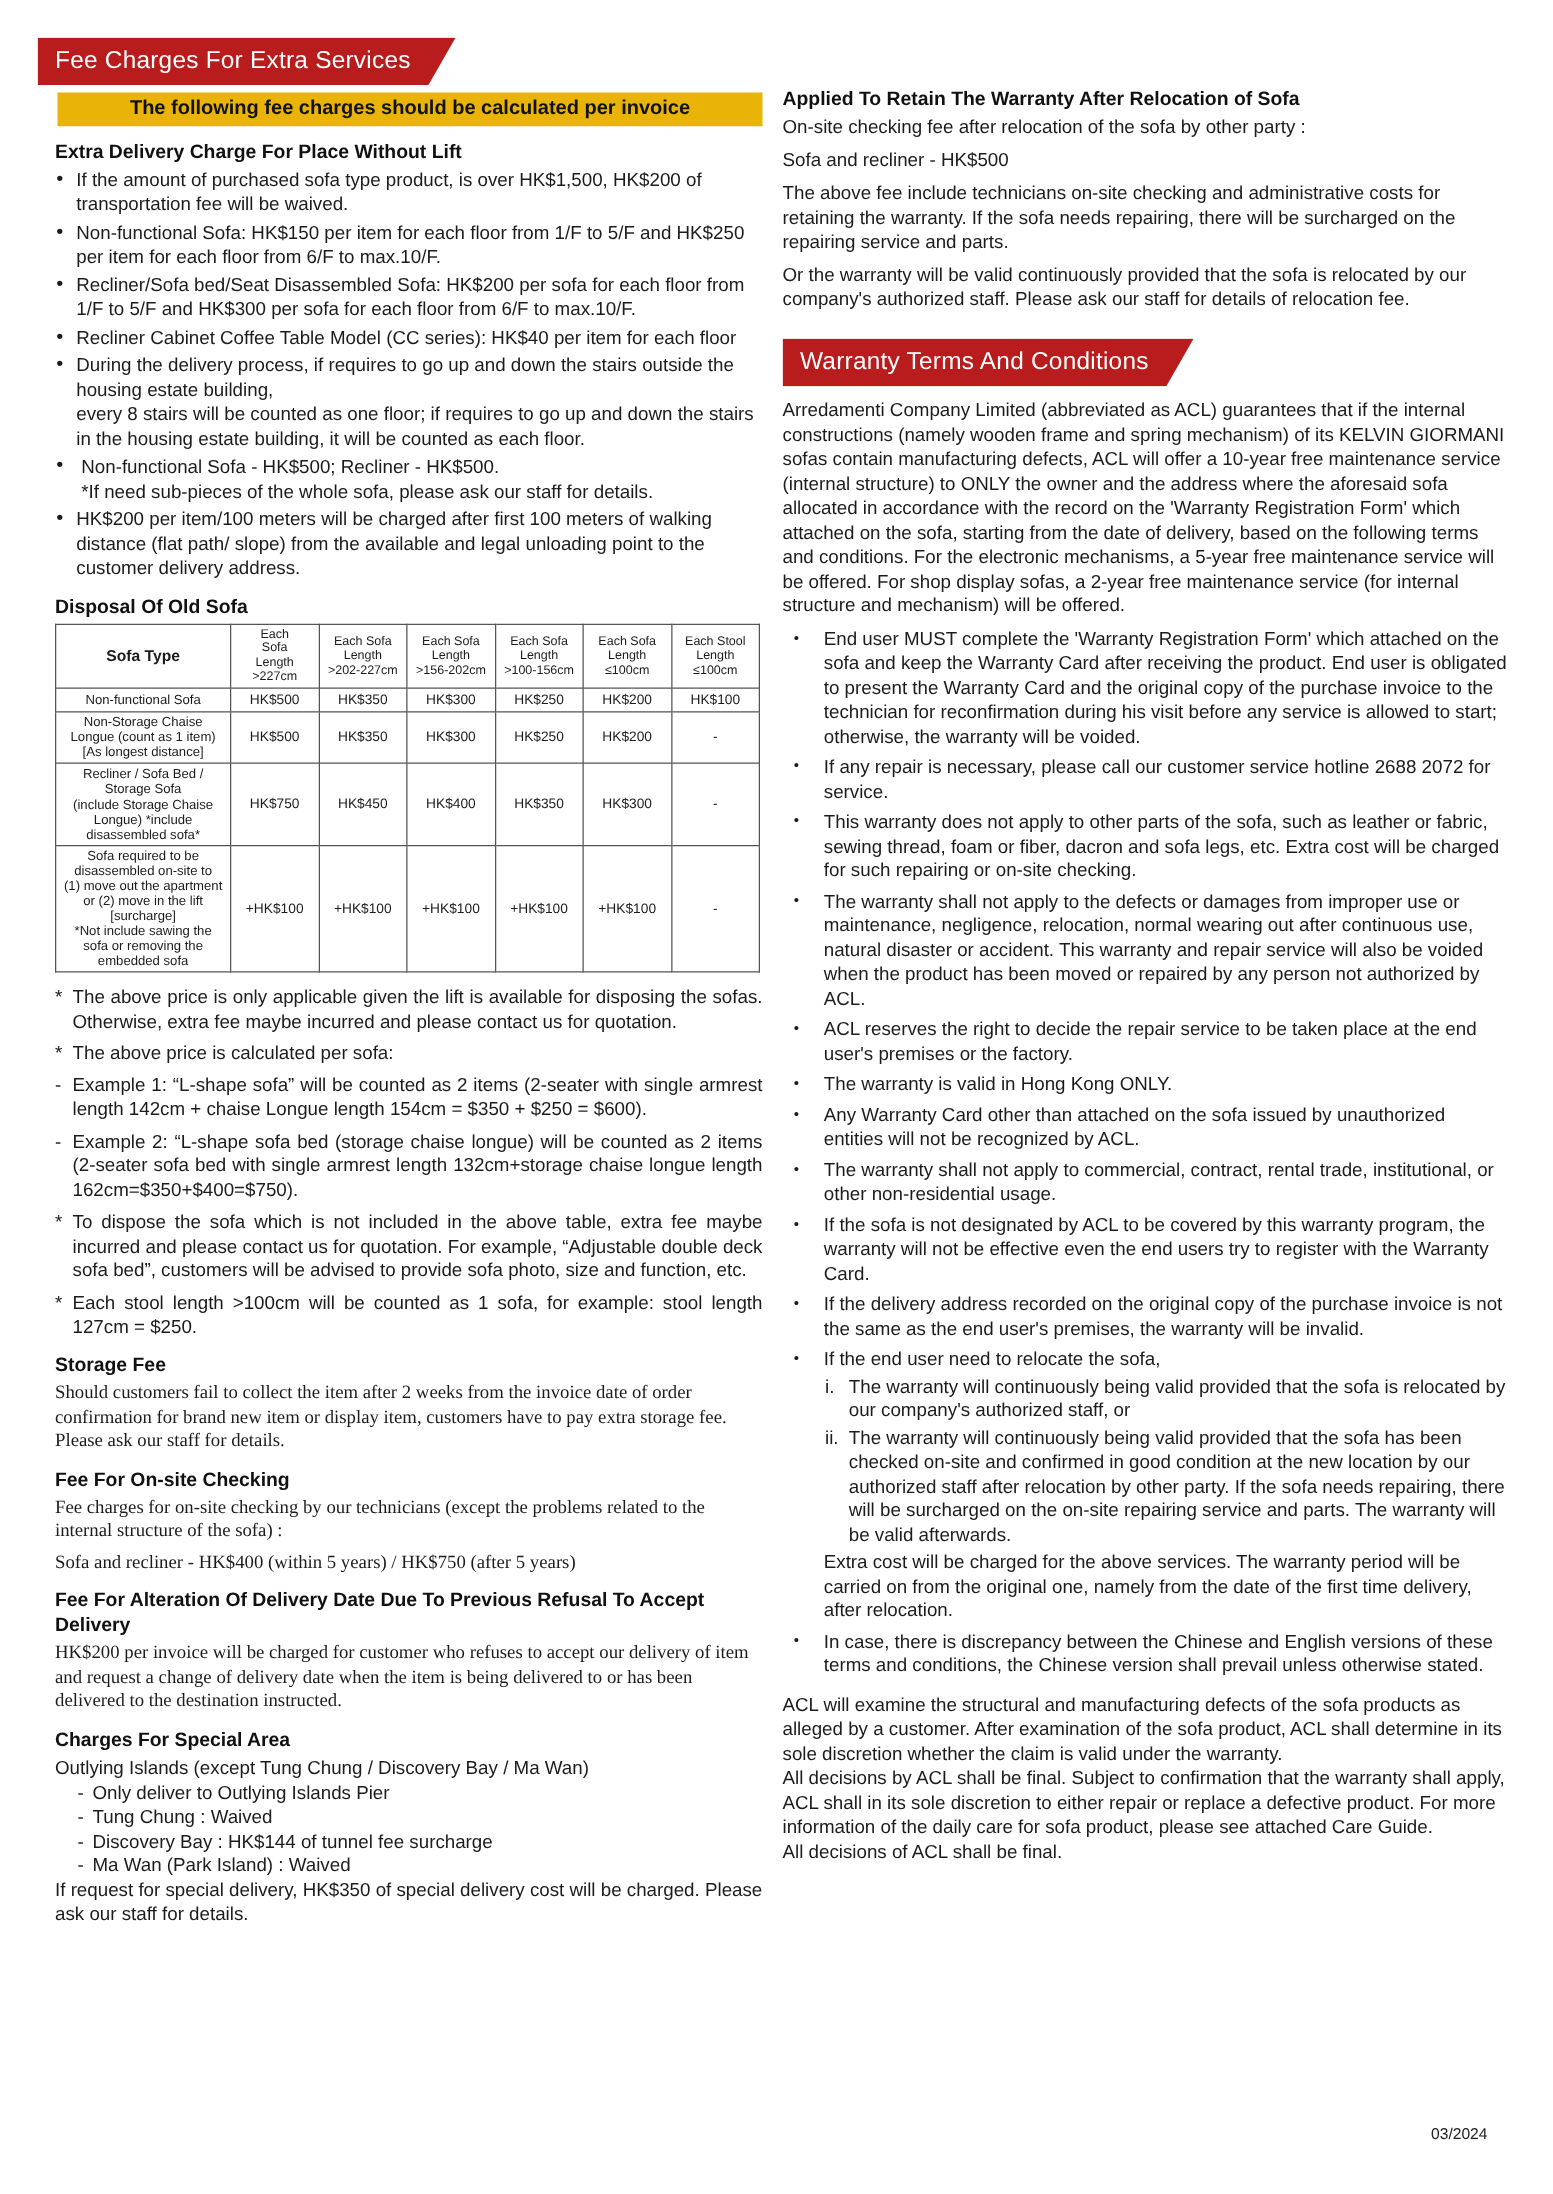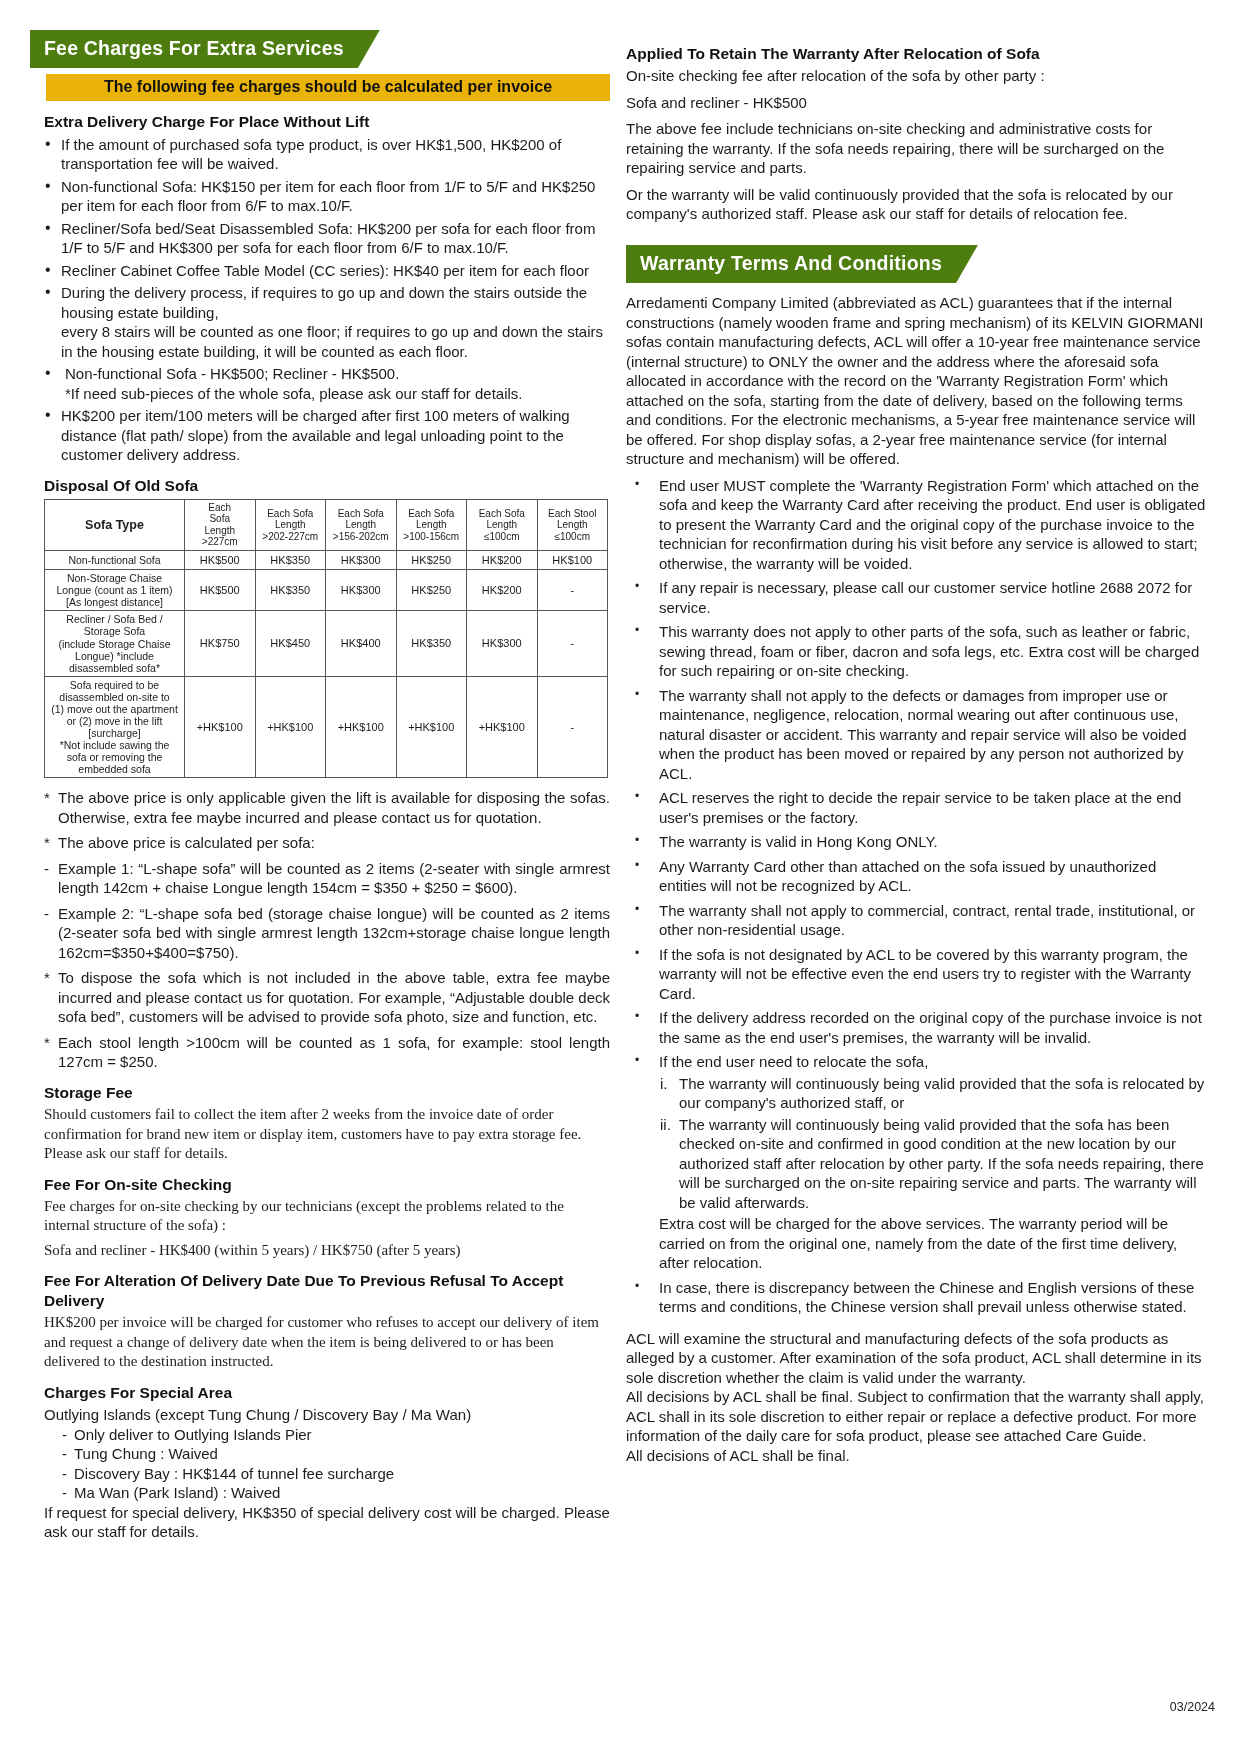--- a/index.html
+++ b/index.html
@@ -11,22 +11,22 @@
     position:relative;
     display:flex;
     padding:30px 37px 30px 30px;
     gap:16px;
     font-size:15px;
     line-height:1.3;
   }
   .col { width:580px; flex:0 0 580px; }
   .banner {
     display:inline-block;
-    background:#4d7c0f; color:#ffffff;
-    font-weight:bold; font-size:19.5px;
+    background:#b91c1c; color:#ffffff;
+    font-weight:normal; font-size:19.5px;
     padding:6px 36px 7px 14px;
     clip-path:polygon(0 0,100% 0,calc(100% - 22px) 100%,0 100%);
     letter-spacing:.2px;
   }
   .graybar {
     background:#eab308; color:#111;
     font-weight:bold; font-size:16px;
     text-align:center;
     margin:6px 0 10px 16px;
     padding:3px 4px;
@@ -59,27 +59,27 @@
     text-align:center; vertical-align:middle;
     padding:2px 1px;
     font-weight:normal;
     white-space:pre-line;
   }
   table.fee-table col.c-label { width:140px; }
   table.fee-table thead th { font-size:10px; line-height:1.15; }
   table.fee-table thead th.sofa-type { font-size:12.5px; font-weight:bold; }
   table.fee-table tbody th { font-size:10.5px; line-height:1.15; }
   table.fee-table tbody td { font-size:11px; }
-  .rightcol .first-section { margin-top:14px; }
+  .rightcol .first-section { margin-top:40px; }
   .rightcol h3 { margin-top:0; }
   .rightcol .banner { margin:14px 0 10px 0; }
   .closing { margin-top:12px; }
   .closing .para { margin-bottom:0; }
   .footer-date {
-    position:absolute; right:27px; bottom:40px;
+    position:absolute; right:52px; bottom:40px;
     font-size:12.5px; color:#222;
   }
 </style>
 </head>
 <body>
 
 <div class="col leftcol">
   <div class="banner">Fee Charges For Extra Services</div>
   <div class="graybar">The following fee charges should be calculated per invoice</div>
 

